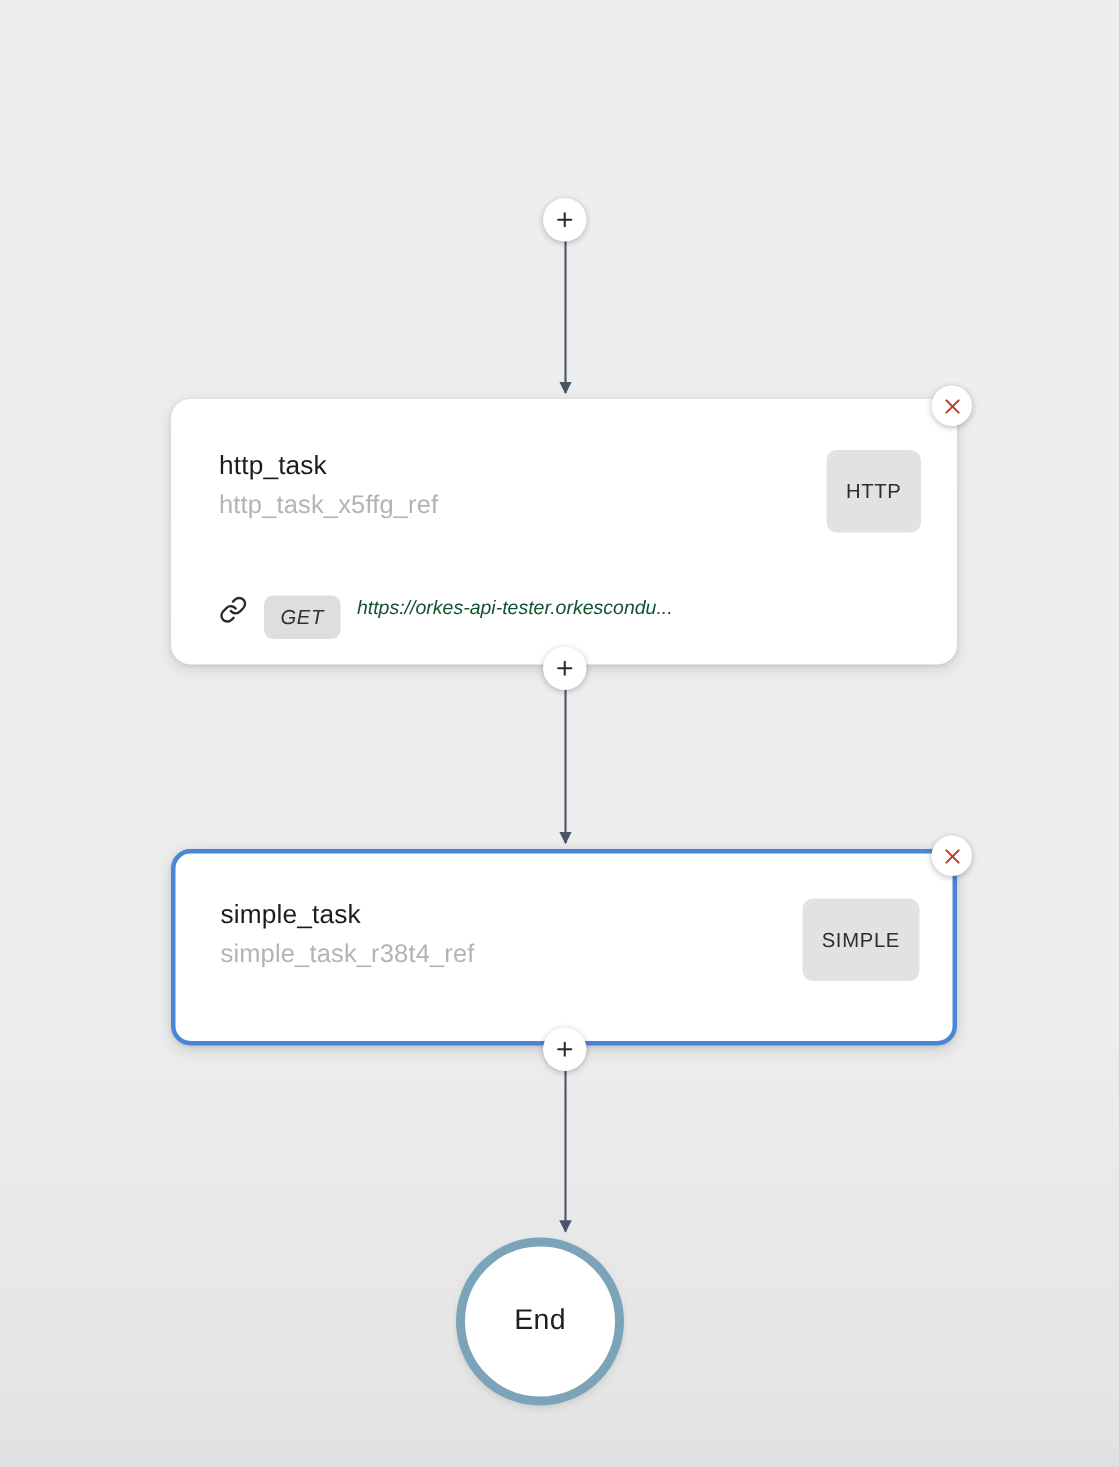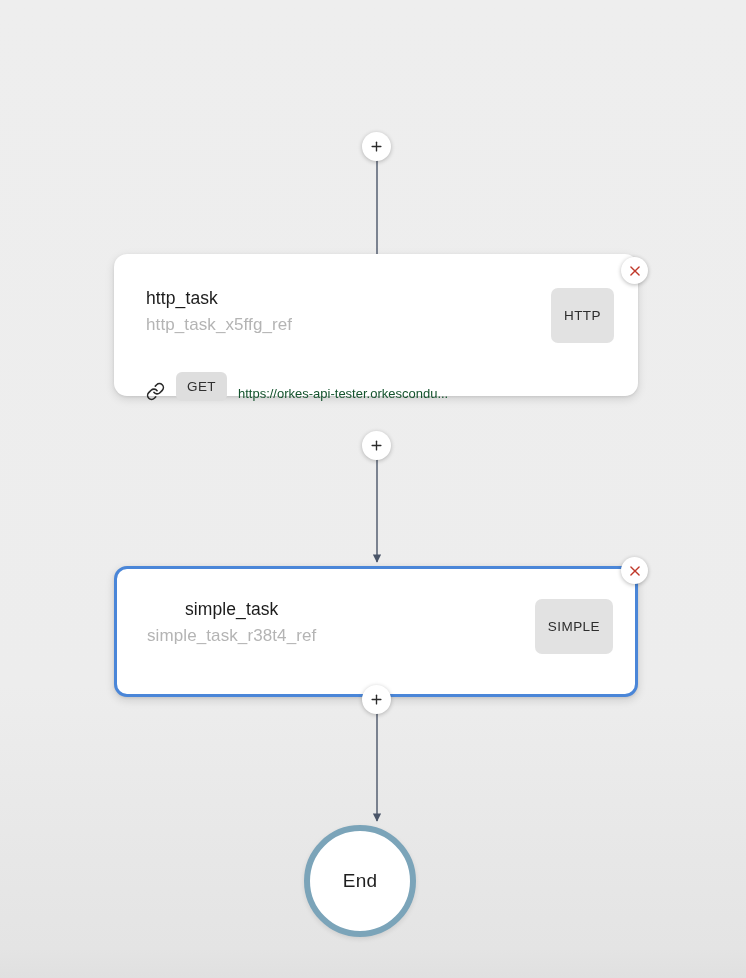--- a/index.html
+++ b/index.html
@@ -60,24 +60,23 @@
   .task-card {
     position: absolute;
     background: #ffffff;
     border-radius: 13px;
     box-shadow: 0 3px 10px rgba(0,0,0,.13), 0 1px 3px rgba(0,0,0,.08);
     cursor: pointer;
   }
   .task-card.selected {
     border: 3px solid #4a86d8;
     box-shadow: 0 3px 10px rgba(0,0,0,.14), 0 1px 3px rgba(0,0,0,.08);
-    text-align: center;
-  }
-
-  #task-http   { left: 114px; top: 254px; width: 524px; height: 142px; }
+  }
+
+  #task-http   { left: 114px; top: 266px; width: 524px; height: 177px; }
   #task-simple { left: 114px; top: 566px; width: 524px; height: 131px; }
 
   .card-head {
     display: flex;
     align-items: flex-start;
     justify-content: space-between;
     padding: 32px 24px 0 32px;
   }
   #task-simple .card-head { padding: 28px 22px 0 30px; }
 
@@ -104,24 +103,25 @@
     letter-spacing: .45px;
     border-radius: 7px;
     padding: 20px 13px;
     white-space: nowrap;
     margin-top: 2px;
   }
 
   
   .url-row {
     display: flex;
-    align-items: flex-end;
+    align-items: flex-start;
     gap: 11px;
     padding: 0 22px 0 32px;
-    margin-top: 29px;
+    margin-top: 42px;
+    font-style: italic;
   }
   .link-icon {
     width: 19px; height: 19px;
     flex: 0 0 19px;
     display: block;
     color: #2a2a2a;
   }
   .method-chip {
     background: #dedede;
     color: #303030;

